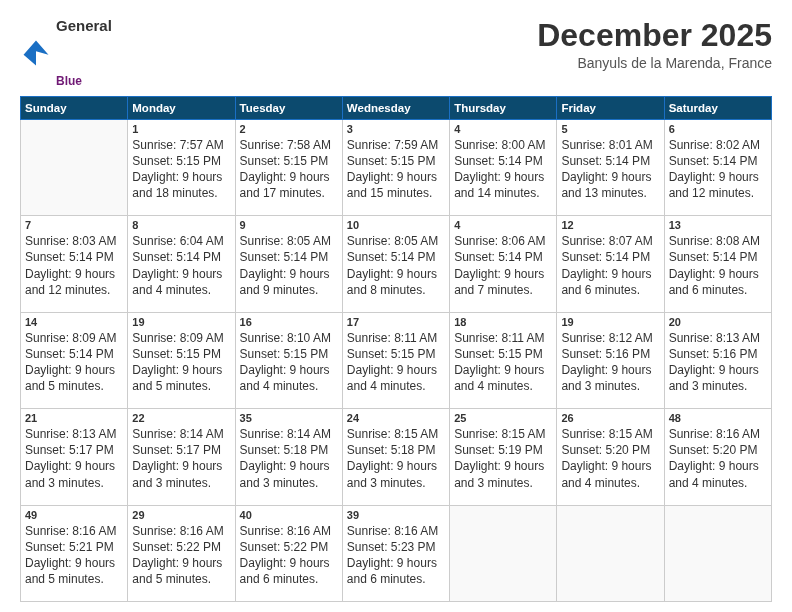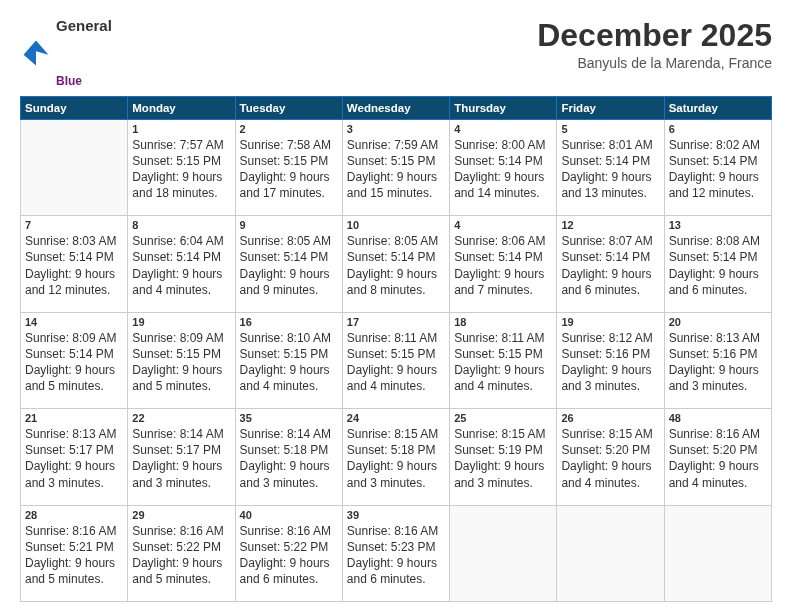--- a/index.html
+++ b/index.html
@@ -386,21 +386,21 @@
             <div class="day-info">
               <div>Sunrise: 8:16 AM</div>
               <div>Sunset: 5:20 PM</div>
               <div>Daylight: 9 hours</div>
               <div>and 4 minutes.</div>
             </div>
           </td>
         </tr>
         <tr>
           <td>
-            <span class="day-number">28</span>
+            <span class="day-number">49</span>
             <div class="day-info">
               <div>Sunrise: 8:16 AM</div>
               <div>Sunset: 5:21 PM</div>
               <div>Daylight: 9 hours</div>
               <div>and 5 minutes.</div>
             </div>
           </td>
           <td>
             <span class="day-number">29</span>
             <div class="day-info">

